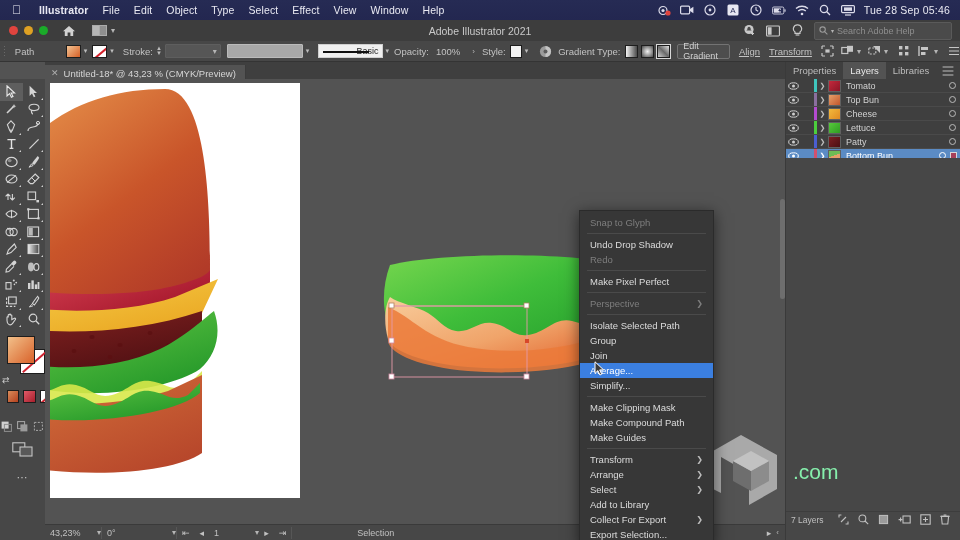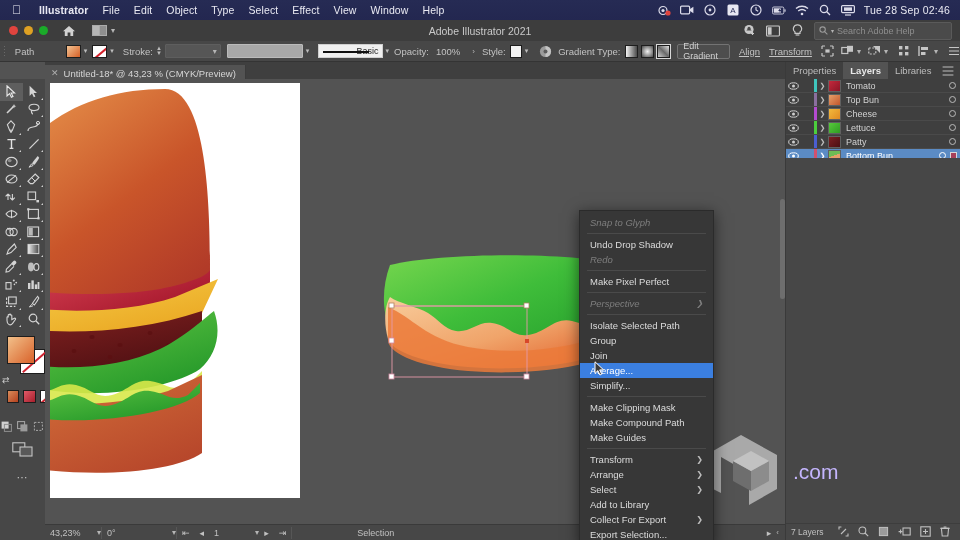--- a/index.html
+++ b/index.html
@@ -114,57 +114,57 @@
   
   .statusbar { position:absolute; left:45px; right:175px; bottom:0; height:16px;
                background:#474747; display:flex; align-items:center; color:#c2c2c2; font-size:9px; border-top:1px solid #3a3a3a; }
   .sb-cell { display:flex; align-items:center; gap:4px; padding:0 5px; height:16px; }
   .sb-sep { width:1px; height:12px; background:#565656; }
 
   
   .rightpanel { position:absolute; top:62px; right:0; width:175px; bottom:0; background:#474747; border-left:1px solid #3a3a3a; }
   .paneltabs { height:17px; background:#3f3f3f; display:flex; align-items:stretch; color:#bdbdbd; font-size:9.5px; }
   .ptab { display:flex; align-items:center; padding:0 7px; }
-  .ptab.active { background:#535353; color:#e8e8e8; font-weight:bold; }
+  .ptab.active { background:#535353; color:#e8e8e8; font-weight:normal; }
   .ptab-menu { margin-left:auto; display:flex; align-items:center; padding-right:6px; }
   .layerlist { background:#3f3f3f; }
   .layerrow { height:14px; display:flex; align-items:center; color:#d2d2d2; font-size:9px;
               border-bottom:1px solid #4a4a4a; }
   .layerrow.sel { background:#5b8bc4; color:#fff; }
   .lr-eye { width:15px; display:flex; align-items:center; justify-content:center; }
   .lr-lock { width:13px; display:flex; align-items:center; justify-content:center; }
   .lr-color { width:3px; height:13px; }
   .lr-arrow { width:11px; text-align:center; font-size:7px; color:#bdbdbd; }
   .lr-thumb { width:13px; height:12px; border:1px solid #606060; margin-right:5px; overflow:hidden; }
   .lr-name { flex:1; white-space:nowrap; overflow:hidden; }
   .lr-name.tpl { font-style:italic; color:#c3c3c3; }
   .lr-target { width:16px; display:flex; align-items:center; justify-content:center; }
   .ring { width:7px; height:7px; border-radius:50%; border:1.2px solid #b9b9b9; }
   .lr-sel-sq { width:7px; height:7px; background:#a7405a; border:1px solid #d8d8d8; margin-right:3px; }
   .panel-rest { position:absolute; left:0; right:0; top:96px; bottom:0; background:#474747; }
-  .panel-footer { position:absolute; left:0; right:0; bottom:0; height:17px; background:#474747;
+  .panel-footer { position:absolute; left:0; right:0; bottom:12px; height:17px; background:#474747;
                   display:flex; align-items:center; color:#c0c0c0; font-size:8.5px; padding-left:5px; border-top:1px solid #3d3d3d; }
 
   
   .ctxmenu { position:absolute; left:579px; top:210px; width:135px; background:#373737;
              border:1px solid #2b2b2b; box-shadow:0 3px 14px rgba(0,0,0,.55); padding:4px 0;
              font-size:9.5px; color:#dcdcdc; z-index:30; }
   .ctxitem { height:15px; display:flex; align-items:center; padding:0 10px; white-space:nowrap; }
-  .ctxitem.dim { color:#7e7e7e;font-style:italic; }
+  .ctxitem.dim { color:#7e7e7e; }
   .ctxitem.hl { background:#3b7fe0; color:#fff; }
   .ctxitem .arrow { margin-left:auto; font-size:8px; color:#bdbdbd; }
   .ctxitem.dim .arrow { color:#7e7e7e; }
   .ctxsep { height:1px; background:#4a4a4a; margin:3px 7px; }
   .cursor { position:absolute; left:594px; top:361px; z-index:40; }
 
   
   .watermark { position:absolute; left:703px; top:427px; z-index:25; display:flex; align-items:center; gap:6px; pointer-events:none; }
   .wm-text { display:flex; flex-direction:column; line-height:.95; }
   .wm-main { font-size:41px; color:#b5b5b5; letter-spacing:-1px; }
-  .wm-sub { font-size:21px; color:#c4b5fd; text-align:right; margin-top:1px; }
+  .wm-sub { font-size:21px; color:#86efac; text-align:right; margin-top:1px; }
 </style>
 </head>
 <body>
 
 <div id="app">
 
   <div class="macbar">
     <span class="apple"></span>
     <span class="mi bold">Illustrator</span>
     <span class="mi">File</span>
@@ -229,21 +229,21 @@
             <path d="M7.8 7.8 L11 11" stroke="#dcdcea" stroke-width="1.3"></path>
           </svg>
       </span>
       <span class="sicon">
         <svg width="14" height="11" viewBox="0 0 14 11">
             <rect x="0.6" y="0.6" width="12.8" height="7" rx="1" fill="none" stroke="#dcdcea" stroke-width="1.2"></rect>
             <rect x="3" y="2.4" width="8" height="3.4" fill="#dcdcea"></rect>
             <path d="M4 10 L10 10" stroke="#dcdcea" stroke-width="1.2"></path>
           </svg>
       </span>
-      <span class="clock">Tue 28 Sep  02:46</span>
+      <span class="clock">Tue 28 Sep  05:46</span>
     </span>
   </div>
 
   <div class="titlebar">
     <span class="traffic">
       <span class="dot r"></span>
       <span class="dot y"></span>
       <span class="dot g"></span>
     </span>
     <span class="home-ico">

